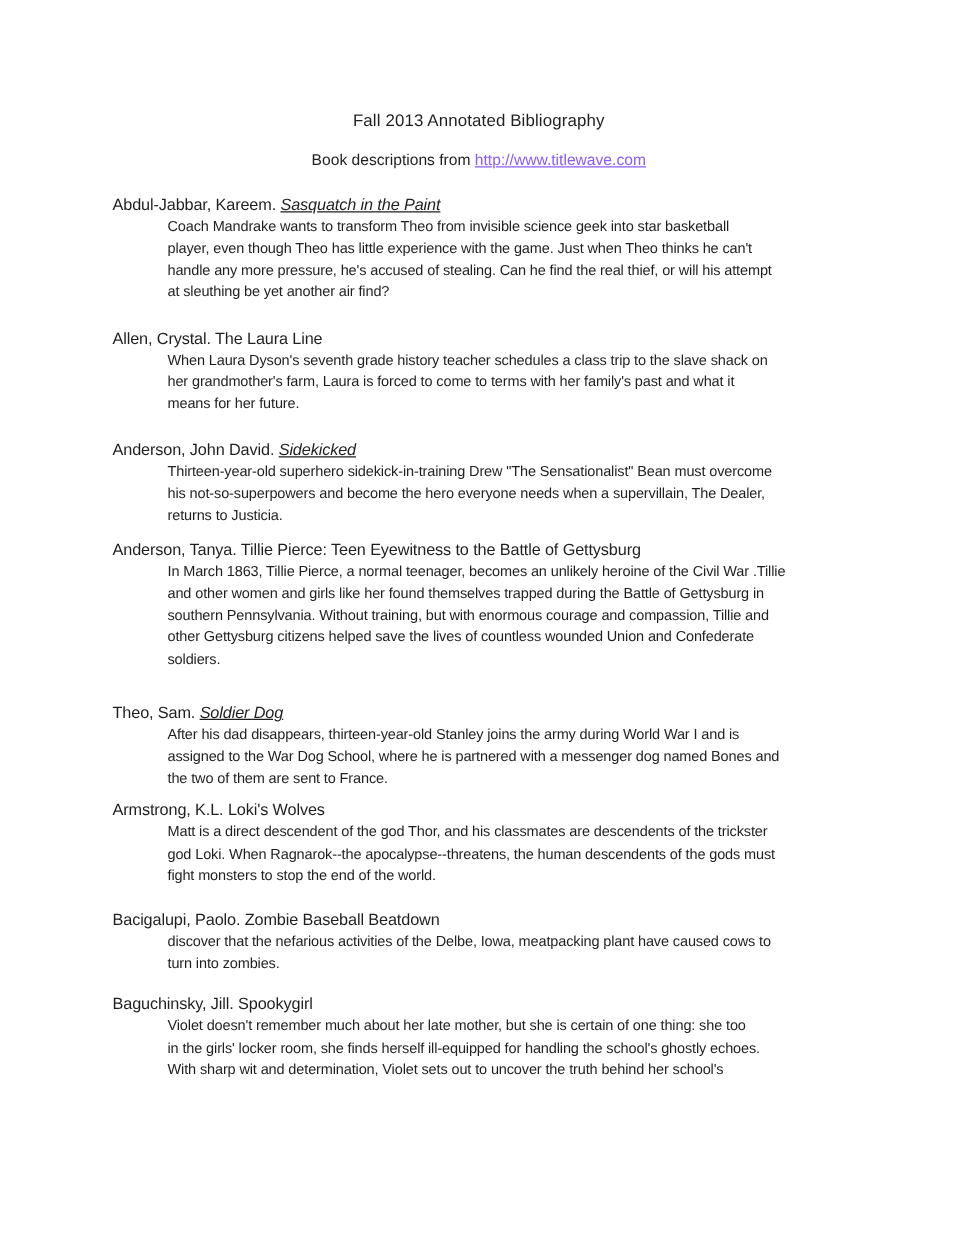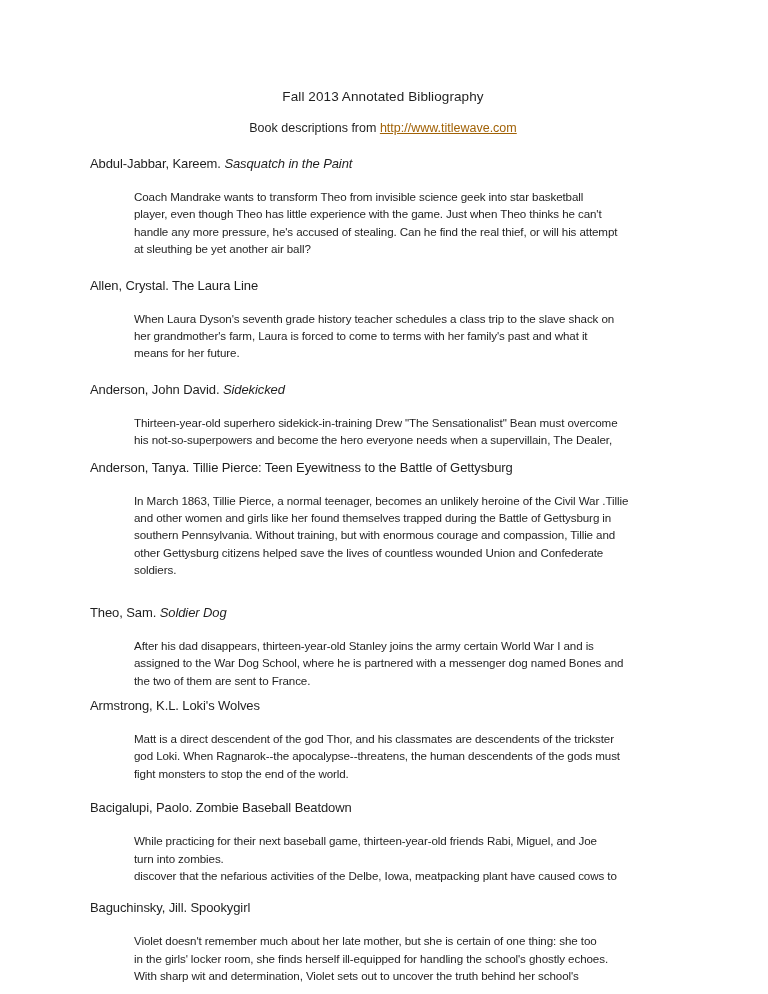--- a/index.html
+++ b/index.html
@@ -49,101 +49,102 @@
   .entry:nth-child(6) { margin-bottom: 17px; }
   .entry:nth-child(7) { margin-bottom: 15px; }
   .author-line {
     font-size: 13px;
     line-height: 17px;
     letter-spacing: -0.1px;
     white-space: pre;
   }
   .book-title.italic {
     font-style: italic;
+    text-decoration: underline;
   }
   .entry-desc {
     margin-left: 44px;
-    margin-top: 16px;
+    margin-top: 1px;
   }
   .desc-line {
     font-size: 11.6px;
     line-height: 17.4px;
     letter-spacing: -0.1px;
     white-space: pre;
   }
 </style>
 </head>
 <body>
 
 <div class="page" style="color: rgb(31, 31, 31); background: rgb(255, 255, 255);">
   <h1 class="doc-title">Fall 2013 Annotated Bibliography</h1>
-  <p class="doc-subtitle"><span>Book descriptions from </span><a href="#" class="link" style="color: #a16207;">http://www.titlewave.com</a></p>
+  <p class="doc-subtitle"><span>Book descriptions from </span><a href="#" class="link" style="color: #8b5cf6;">http://www.titlewave.com</a></p>
   <div class="entries" id="entries">
   <div class="entry">
     <div class="author-line"><span class="author">Abdul-Jabbar, Kareem. </span><span class="book-title italic">Sasquatch in the Paint</span></div>
     <div class="entry-desc">
           <div class="desc-line">Coach Mandrake wants to transform Theo from invisible science geek into star basketball</div>
           <div class="desc-line">player, even though Theo has little experience with the game. Just when Theo thinks he can't</div>
           <div class="desc-line">handle any more pressure, he's accused of stealing. Can he find the real thief, or will his attempt</div>
-          <div class="desc-line">at sleuthing be yet another air ball?</div>
+          <div class="desc-line">at sleuthing be yet another air find?</div>
         </div>
   </div>
 
   <div class="entry">
     <div class="author-line"><span class="author">Allen, Crystal. </span><span class="book-title">The Laura Line</span></div>
     <div class="entry-desc">
           <div class="desc-line">When Laura Dyson's seventh grade history teacher schedules a class trip to the slave shack on</div>
           <div class="desc-line">her grandmother's farm, Laura is forced to come to terms with her family's past and what it</div>
           <div class="desc-line">means for her future.</div>
         </div>
   </div>
 
   <div class="entry">
     <div class="author-line"><span class="author">Anderson, John David. </span><span class="book-title italic">Sidekicked</span></div>
     <div class="entry-desc">
           <div class="desc-line">Thirteen-year-old superhero sidekick-in-training Drew "The Sensationalist" Bean must overcome</div>
           <div class="desc-line">his not-so-superpowers and become the hero everyone needs when a supervillain, The Dealer,</div>
+          <div class="desc-line">returns to Justicia.</div>
         </div>
   </div>
 
   <div class="entry">
     <div class="author-line"><span class="author">Anderson, Tanya. </span><span class="book-title">Tillie Pierce: Teen Eyewitness to the Battle of Gettysburg</span></div>
     <div class="entry-desc">
           <div class="desc-line">In March 1863, Tillie Pierce, a normal teenager, becomes an unlikely heroine of the Civil War .Tillie</div>
           <div class="desc-line">and other women and girls like her found themselves trapped during the Battle of Gettysburg in</div>
           <div class="desc-line">southern Pennsylvania. Without training, but with enormous courage and compassion, Tillie and</div>
           <div class="desc-line">other Gettysburg citizens helped save the lives of countless wounded Union and Confederate</div>
           <div class="desc-line">soldiers.</div>
         </div>
   </div>
 
   <div class="entry">
     <div class="author-line"><span class="author">Theo, Sam. </span><span class="book-title italic">Soldier Dog</span></div>
     <div class="entry-desc">
-          <div class="desc-line">After his dad disappears, thirteen-year-old Stanley joins the army certain World War I and is</div>
+          <div class="desc-line">After his dad disappears, thirteen-year-old Stanley joins the army during World War I and is</div>
           <div class="desc-line">assigned to the War Dog School, where he is partnered with a messenger dog named Bones and</div>
           <div class="desc-line">the two of them are sent to France.</div>
         </div>
   </div>
 
   <div class="entry">
     <div class="author-line"><span class="author">Armstrong, K.L. </span><span class="book-title">Loki's Wolves</span></div>
     <div class="entry-desc">
           <div class="desc-line">Matt is a direct descendent of the god Thor, and his classmates are descendents of the trickster</div>
           <div class="desc-line">god Loki. When Ragnarok--the apocalypse--threatens, the human descendents of the gods must</div>
           <div class="desc-line">fight monsters to stop the end of the world.</div>
         </div>
   </div>
 
   <div class="entry">
     <div class="author-line"><span class="author">Bacigalupi, Paolo. </span><span class="book-title">Zombie Baseball Beatdown</span></div>
     <div class="entry-desc">
-          <div class="desc-line">While practicing for their next baseball game, thirteen-year-old friends Rabi, Miguel, and Joe</div>
+          <div class="desc-line">discover that the nefarious activities of the Delbe, Iowa, meatpacking plant have caused cows to</div>
           <div class="desc-line">turn into zombies.</div>
-          <div class="desc-line">discover that the nefarious activities of the Delbe, Iowa, meatpacking plant have caused cows to</div>
         </div>
   </div>
 
   <div class="entry">
     <div class="author-line"><span class="author">Baguchinsky, Jill. </span><span class="book-title">Spookygirl</span></div>
     <div class="entry-desc">
           <div class="desc-line">Violet doesn't remember much about her late mother, but she is certain of one thing: she too</div>
           <div class="desc-line">in the girls' locker room, she finds herself ill-equipped for handling the school's ghostly echoes.</div>
           <div class="desc-line">With sharp wit and determination, Violet sets out to uncover the truth behind her school's</div>
         </div>

